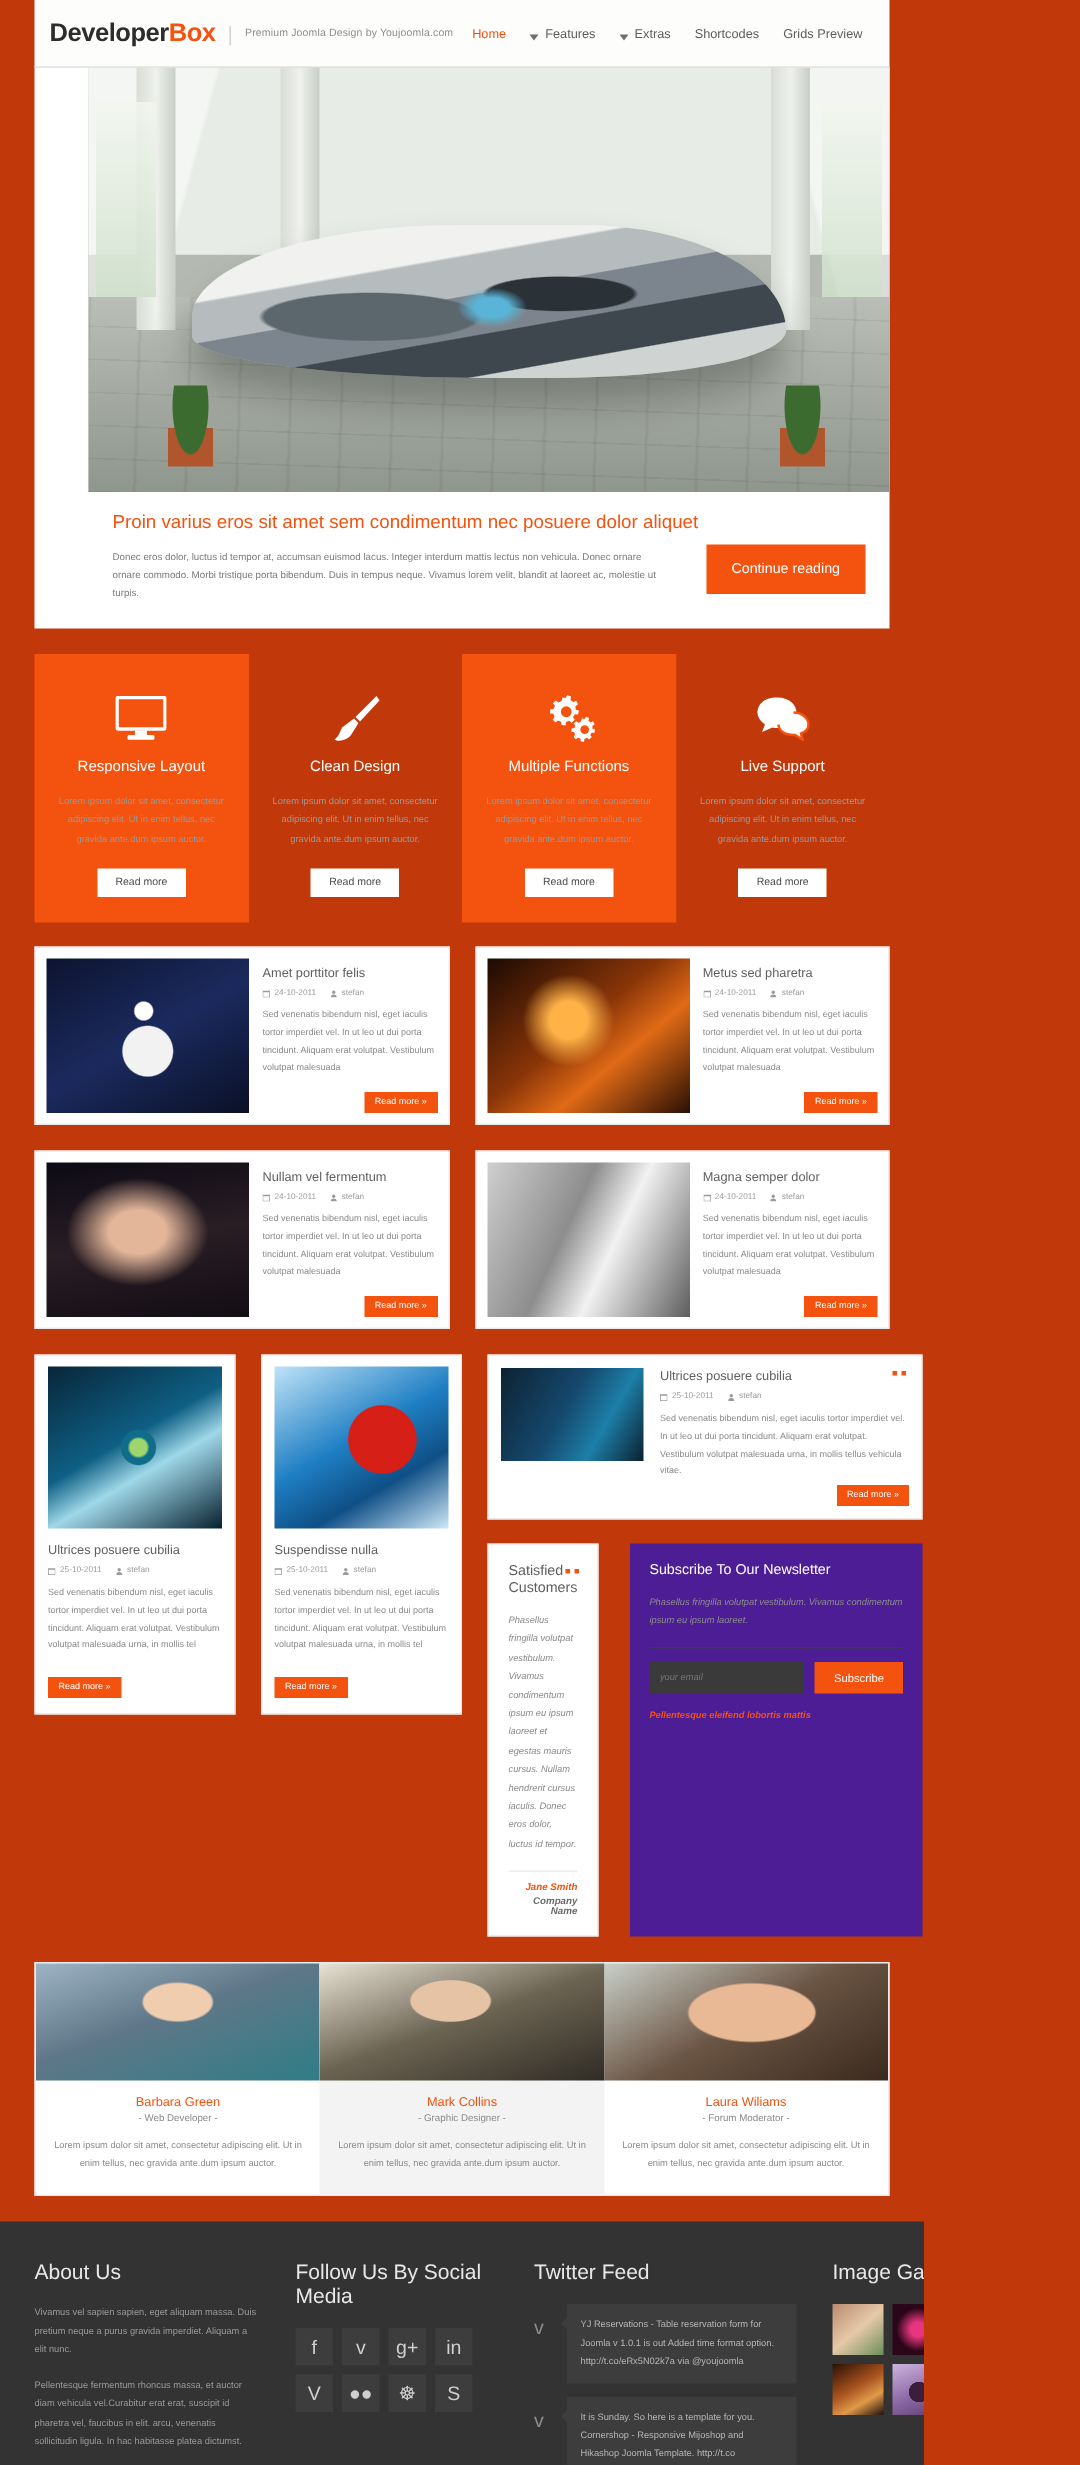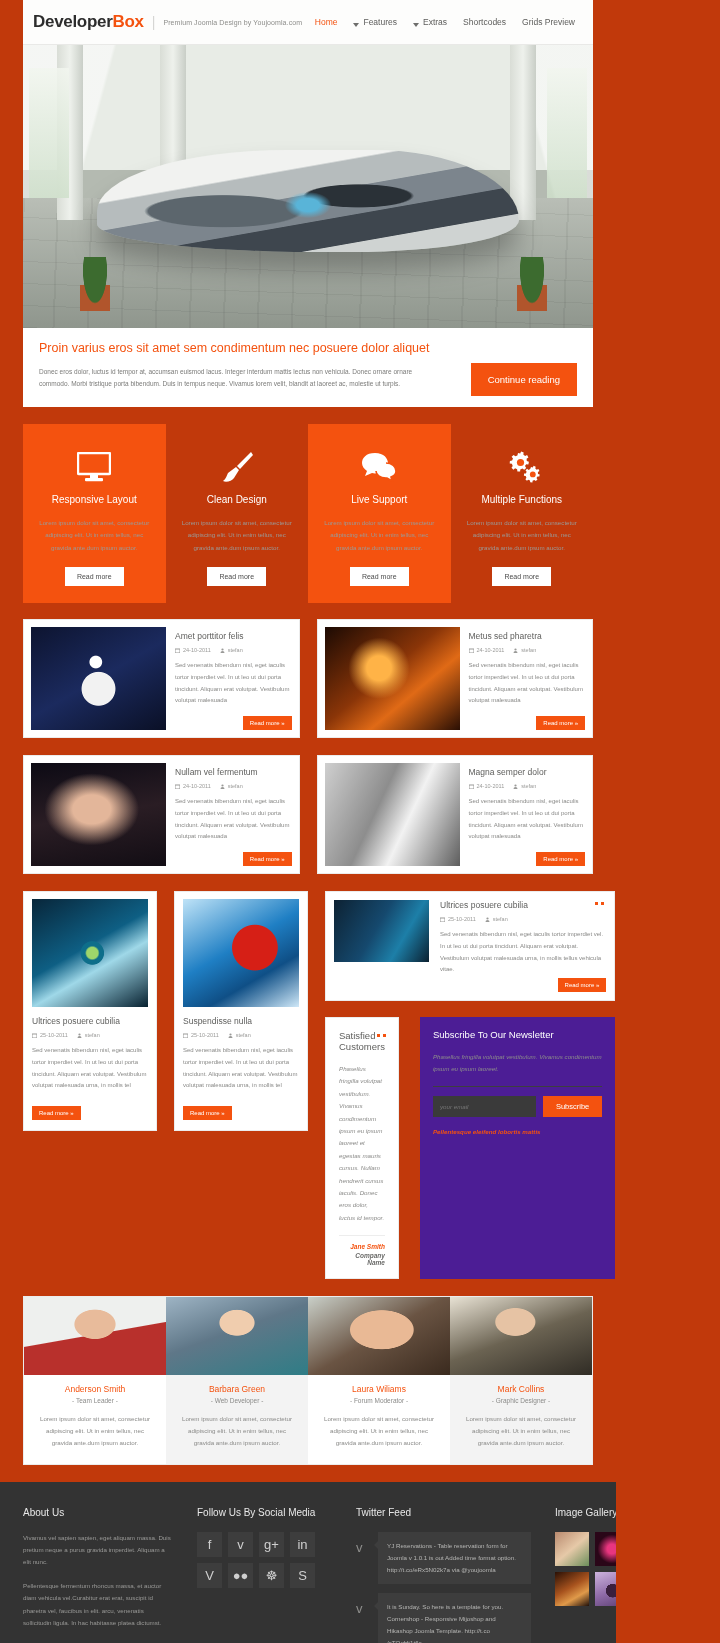--- a/index.html
+++ b/index.html
@@ -31,21 +31,21 @@
     font-size: 8.5px; color: #5c5c5a; display: flex; align-items: flex-end; gap: 4px;
     white-space: nowrap; cursor: pointer;
   }
   .nav-item.active { color: #f4520f; }
   .caret {
     width: 0; height: 0; border-left: 3px solid transparent; border-right: 3px solid transparent;
     border-top: 4px solid #6e6e6c; display: inline-block;
   }
 
   
-  .hero-wrap { margin: 0 23px; background: #fff; }
+  .hero-wrap { margin: 0 23px; background: #fff; padding-left: 36px; }
   .hero-img {
     height: 283px; position: relative; overflow: hidden;
     background: linear-gradient(180deg,#cfd4ce 0%,#b9bfb7 38%,#a8aea4 58%,#97a097 100%);
   }
   .hero-room {
     position: absolute; inset: 0;
     background:
       linear-gradient(105deg, rgba(255,255,255,.55) 0 14%, rgba(0,0,0,0) 14.5% 100%),
       linear-gradient(255deg, rgba(255,255,255,.5) 0 12%, rgba(0,0,0,0) 12.5% 100%),
       linear-gradient(180deg,#e8ece6 0 44%, #b4bab1 44.2% 56%, #9aa298 56.2% 100%);
@@ -154,21 +154,21 @@
   .m-role { font-size: 6.5px; color: #8a8a88; margin-bottom: 9px; }
   .m-text { font-size: 6.2px; line-height: 1.95; color: #8a8a88; padding: 0 12px 14px; }
 
   
   .footer { background: #333333; margin-top: 17px; padding: 25px 23px 0; position: relative; overflow: hidden; }
   .footer-cols { display: flex; gap: 24px; }
   .fcol-about { flex: 0 0 150px; }
   .fcol-social { flex: 0 0 135px; }
   .fcol-twitter { flex: 0 0 175px; }
   .fcol-gallery { flex: 1; }
-  .f-head { font-size: 10px; color: #e8e8e8; font-weight: normal; margin-bottom: 14px; }
+  .f-head { font-size: 14px; color: #e8e8e8; font-weight: normal; margin-bottom: 14px; }
   .f-text { font-size: 6.2px; line-height: 2; color: #9a9a98; margin-bottom: 11px; }
   .social-grid { display: grid; grid-template-columns: repeat(4, 25px); gap: 6px; }
   .social-btn {
     width: 25px; height: 25px; background: #3d3d3d; display: flex; align-items: center;
     justify-content: center; color: #cfcfcf; font-size: 13px; cursor: pointer;
   }
   .tweet { display: flex; gap: 6px; margin-bottom: 9px; align-items: flex-start; }
   .tw-bird { flex: 0 0 16px; color: #8e8e8c; font-size: 13px; padding-top: 8px; }
   .tw-bubble { flex: 1; background: #3d3d3d; padding: 8px 9px; font-size: 6.2px; line-height: 1.95; color: #b6b6b4; position: relative; }
   .tw-bubble:before {
@@ -267,41 +267,41 @@
             <path d="M31 1 L17 15 l3 3 L33 4 Z" fill="#fff"></path>
             <path d="M16 16 l3 3 -5 8 c-2 3 -8 5 -11 3 3-2 4-6 5-8 z" fill="#fff"></path>
           </svg>
         </div>
     <h3 class="f-title">Clean Design</h3>
     <p class="f-text">Lorem ipsum dolor sit amet, consectetur adipiscing elit. Ut in enim tellus, nec gravida ante.dum ipsum auctor.</p>
     <button class="btn-readmore-white">Read more</button>
   </div>
       <div class="feature">
     <div class="f-icon">
-          <svg width="36" height="30" viewBox="0 0 36 30">
-            <path d="M14 1 C5 1 1 6 1 11 c0 3 2 6 5 8 L4 24 l7-3 c1 .3 2 .4 3 .4 9 0 13-5 13-10 S23 1 14 1z" fill="#fff"></path>
-            <path d="M25 11 c6 0 10 4 10 8 0 3-2 5-5 6 l1 4 -5-3 h-1 c-6 0-10-3-10-7" fill="#fff" stroke="#f4520f" stroke-width="1.6"></path>
-          </svg>
-        </div>
-    <h3 class="f-title">Live Support</h3>
-    <p class="f-text">Lorem ipsum dolor sit amet, consectetur adipiscing elit. Ut in enim tellus, nec gravida ante.dum ipsum auctor.</p>
-    <button class="btn-readmore-white">Read more</button>
-  </div>
-      <div class="feature">
-    <div class="f-icon">
           <svg width="36" height="32" viewBox="0 0 36 32">
             <g fill="#fff">
               <path d="M14 2l2.2.4.9-2 2.6 1-.4 2.2 1.8 1.4 2-.9 1.3 2.4-1.8 1.3.2 2.3 2.1.6-.5 2.7-2.2-.2-1.2 1.9 1.2 1.8-2 1.9-1.8-1.3-2.1.9-.2 2.2-2.7-.2-.3-2.2-2-.9-1.7 1.4-1.9-1.9 1.2-1.9-.8-2.1-2.2-.2.2-2.7 2.2-.3.9-2.1-1.4-1.7 2-1.8 1.8 1.3 2-.9z"></path>
               <circle cx="16.5" cy="11.5" r="3.6" fill="#f4520f"></circle>
               <path d="M27 16l1.8.4.8-1.6 2.1.9-.4 1.8 1.4 1.2 1.7-.8 1 2-1.5 1.1.1 1.9 1.7.5-.4 2.2-1.8-.2-1 1.6 1 1.4-1.7 1.6-1.5-1.1-1.7.8-.2 1.8-2.2-.2-.2-1.8-1.7-.8-1.4 1.1-1.5-1.5 1-1.6-.7-1.7-1.8-.2.2-2.2 1.8-.2.7-1.7-1.1-1.4 1.6-1.5 1.5 1.1 1.6-.8z"></path>
               <circle cx="28.8" cy="23.4" r="2.9" fill="#f4520f"></circle>
             </g>
           </svg>
         </div>
     <h3 class="f-title">Multiple Functions</h3>
+    <p class="f-text">Lorem ipsum dolor sit amet, consectetur adipiscing elit. Ut in enim tellus, nec gravida ante.dum ipsum auctor.</p>
+    <button class="btn-readmore-white">Read more</button>
+  </div>
+      <div class="feature">
+    <div class="f-icon">
+          <svg width="36" height="30" viewBox="0 0 36 30">
+            <path d="M14 1 C5 1 1 6 1 11 c0 3 2 6 5 8 L4 24 l7-3 c1 .3 2 .4 3 .4 9 0 13-5 13-10 S23 1 14 1z" fill="#fff"></path>
+            <path d="M25 11 c6 0 10 4 10 8 0 3-2 5-5 6 l1 4 -5-3 h-1 c-6 0-10-3-10-7" fill="#fff" stroke="#f4520f" stroke-width="1.6"></path>
+          </svg>
+        </div>
+    <h3 class="f-title">Live Support</h3>
     <p class="f-text">Lorem ipsum dolor sit amet, consectetur adipiscing elit. Ut in enim tellus, nec gravida ante.dum ipsum auctor.</p>
     <button class="btn-readmore-white">Read more</button>
   </div>
     </div>
 
   <div class="section" id="blog">
       <div class="blog-row">
   <div class="blog-card">
     <div class="blog-thumb" style="background:radial-gradient(circle at 48% 34%,#fff 0 6%,rgba(0,0,0,0) 7%),radial-gradient(circle at 50% 60%,#f2f2f2 0 18%,rgba(0,0,0,0) 19%),linear-gradient(150deg,#0d1430,#1b2a5e 50%,#0a1026);background-size:cover;"></div>
     <div class="blog-body">
@@ -466,41 +466,35 @@
             <button class="btn-subscribe">Subscribe</button>
           </div>
           <div class="news-note">Pellentesque eleifend lobortis mattis</div>
         </div>
       </div>
     </div>
   </div>
 
   <div class="team" id="team">
   <div class="member">
-    <div class="m-photo" style="background:radial-gradient(ellipse at 50% 35%,#e8bb9b 0 20%,rgba(0,0,0,0) 21%),linear-gradient(170deg,#eef0ee 0 48%,#b8302c 49% 100%);background-size:cover;"></div>
-    <div class="m-name">Anderson Smith</div>
-    <div class="m-role">- Team Leader -</div>
-    <div class="m-text">Lorem ipsum dolor sit amet, consectetur adipiscing elit. Ut in enim tellus, nec gravida ante.dum ipsum auctor.</div>
-  </div>
-  <div class="member">
     <div class="m-photo" style="background:radial-gradient(ellipse at 50% 33%,#f0cdae 0 17%,rgba(0,0,0,0) 18%),linear-gradient(160deg,#9eb4c4,#5f7788 45%,#2f7d86);background-size:cover;"></div>
     <div class="m-name">Barbara Green</div>
     <div class="m-role">- Web Developer -</div>
     <div class="m-text">Lorem ipsum dolor sit amet, consectetur adipiscing elit. Ut in enim tellus, nec gravida ante.dum ipsum auctor.</div>
   </div>
   <div class="member">
+    <div class="m-photo" style="background:radial-gradient(ellipse at 46% 32%,#e6c3a4 0 18%,rgba(0,0,0,0) 19%),linear-gradient(160deg,#e8e2d4,#6b6352 50%,#302c25);background-size:cover;"></div>
+    <div class="m-name">Mark Collins</div>
+    <div class="m-role">- Graphic Designer -</div>
+    <div class="m-text">Lorem ipsum dolor sit amet, consectetur adipiscing elit. Ut in enim tellus, nec gravida ante.dum ipsum auctor.</div>
+  </div>
+  <div class="member">
     <div class="m-photo" style="background:radial-gradient(ellipse at 52% 42%,#e9b995 0 30%,rgba(0,0,0,0) 31%),linear-gradient(150deg,#c9cfc8,#6a5443 50%,#3a2a1e);background-size:cover;"></div>
     <div class="m-name">Laura Wiliams</div>
     <div class="m-role">- Forum Moderator -</div>
-    <div class="m-text">Lorem ipsum dolor sit amet, consectetur adipiscing elit. Ut in enim tellus, nec gravida ante.dum ipsum auctor.</div>
-  </div>
-  <div class="member">
-    <div class="m-photo" style="background:radial-gradient(ellipse at 46% 32%,#e6c3a4 0 18%,rgba(0,0,0,0) 19%),linear-gradient(160deg,#e8e2d4,#6b6352 50%,#302c25);background-size:cover;"></div>
-    <div class="m-name">Mark Collins</div>
-    <div class="m-role">- Graphic Designer -</div>
     <div class="m-text">Lorem ipsum dolor sit amet, consectetur adipiscing elit. Ut in enim tellus, nec gravida ante.dum ipsum auctor.</div>
   </div>
     </div>
 
   <div class="footer">
     <div class="watermark">
       <div class="wm-text">
         <b>Joomla</b><span>Fox</span>
       </div>
     </div>

